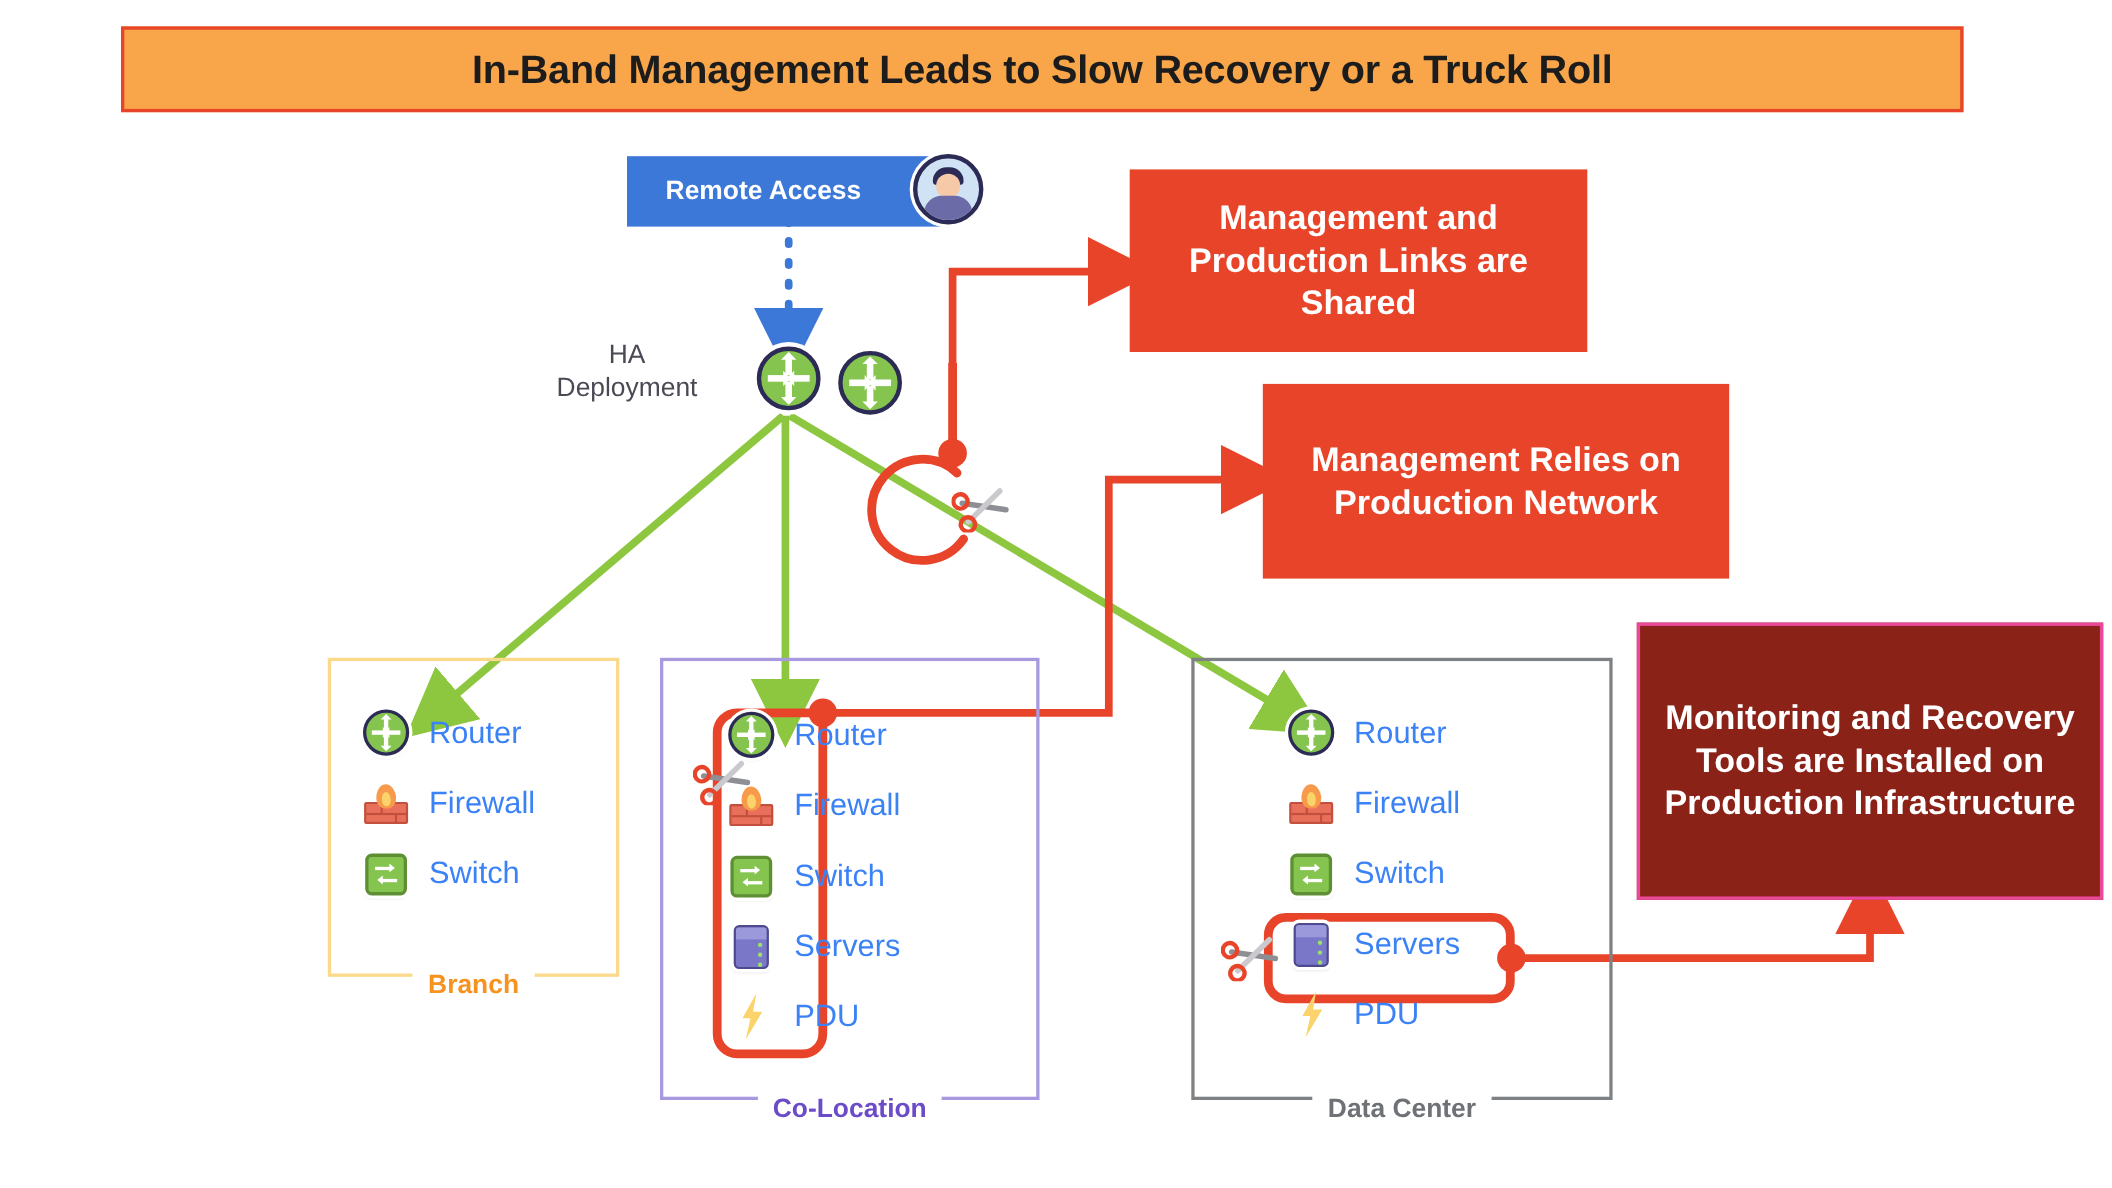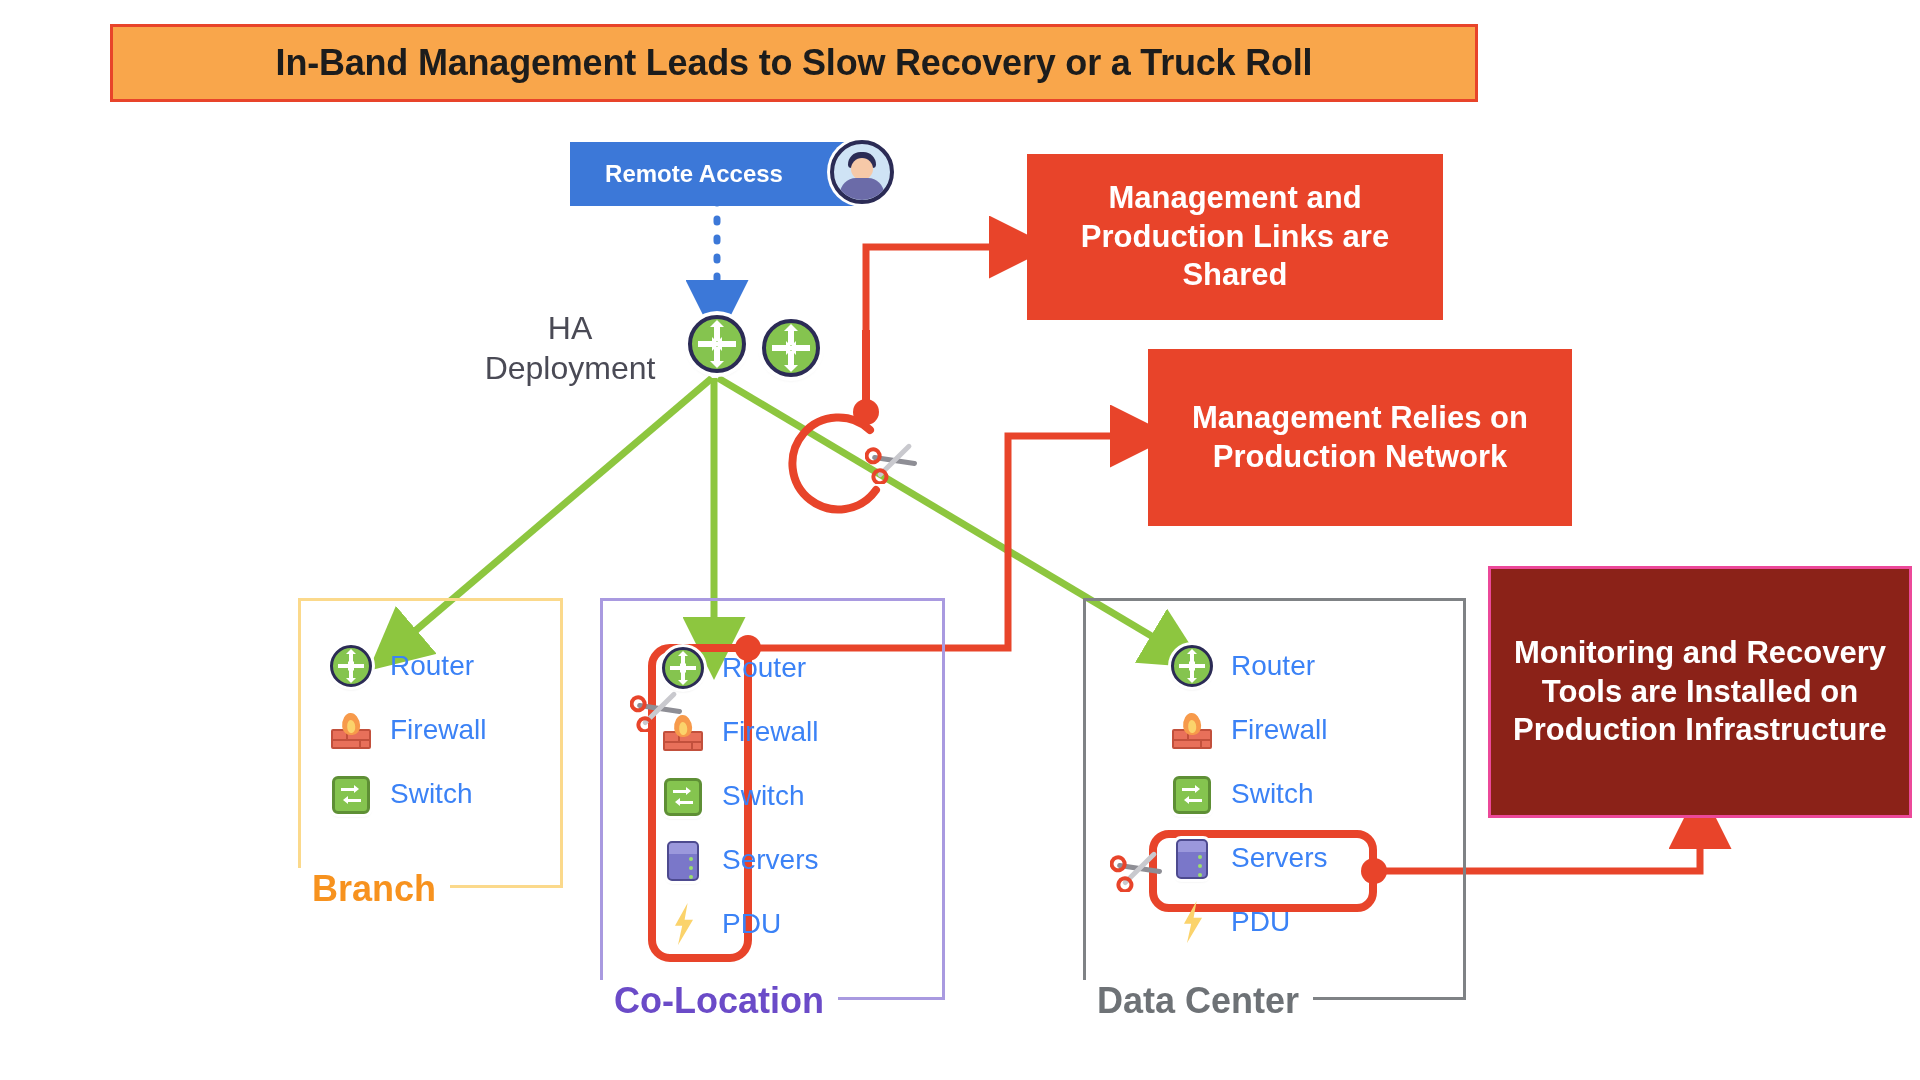--- a/index.html
+++ b/index.html
@@ -7,21 +7,21 @@
     width:1920px;height:1080px;
     background:#ffffff;
     font-family:"Liberation Sans", sans-serif;
     overflow:hidden;
     position:relative;
   }
   .stage{position:absolute;inset:0;}
 
   
   #title-banner{
-    position:absolute;left:110px;top:24px;width:1368px;height:78px;
+    position:absolute;left:110px;top:24px;width:1675px;height:78px;
     background:#F9A64B;border:3px solid #E8442A;
     display:flex;align-items:center;justify-content:center;
     box-sizing:border-box;
   }
   #title-banner .txt{
     font-size:36px;font-weight:bold;color:#1c1c1c;letter-spacing:-0.2px;
     white-space:nowrap;
   }
 
   
@@ -38,21 +38,21 @@
     background:#cfe3f5;border:4px solid #2b2b55;box-shadow:0 0 0 3px #ffffff;
     overflow:hidden;
   }
   #avatar .hair{position:absolute;left:14px;top:8px;width:28px;height:16px;border-radius:14px 14px 4px 4px;background:#2b2b55;}
   #avatar .face{position:absolute;left:17px;top:14px;width:22px;height:22px;border-radius:11px;background:#f6c9a8;}
   #avatar .shirt{position:absolute;left:6px;top:34px;width:44px;height:22px;border-radius:16px 16px 0 0;background:#6b6ba8;}
 
   
   #ha-label{
     position:absolute;left:470px;top:308px;width:200px;
-    text-align:center;font-size:32px;color:#4a4a55;line-height:1.25;
+    text-align:center;font-size:24px;color:#4a4a55;line-height:1.25;
   }
   .router-node{
     position:absolute;width:58px;height:58px;border-radius:50%;
     background:#85C44F;border:4px solid #2b2b55;box-shadow:0 0 0 4px #ffffff,0 2px 4px rgba(0,0,0,.18);
     box-sizing:border-box;
   }
   .router-node .ar{position:absolute;background:#ffffff;}
   .router-node .up{left:22px;top:6px;width:6px;height:16px;}
   .router-node .up:after{content:"";position:absolute;left:-4px;top:-5px;border-left:7px solid transparent;border-right:7px solid transparent;border-bottom:7px solid #fff;}
   .router-node .dn{left:22px;top:28px;width:6px;height:16px;}
@@ -71,22 +71,22 @@
     font-weight:bold;color:#ffffff;line-height:1.25;
   }
   #callout-shared{left:1027px;top:154px;width:416px;height:166px;background:#E8442A;font-size:31px;padding:0 18px;}
   #callout-relies{left:1148px;top:349px;width:424px;height:177px;background:#E8442A;font-size:31px;padding:0 18px;}
   #callout-monitoring{left:1488px;top:566px;width:424px;height:252px;background:#8B2218;border:3px solid #ec4899;font-size:31px;padding:0 18px;}
 
   
   .group-box{position:absolute;box-sizing:border-box;}
   .group-box .frame{position:absolute;inset:0;border:3px solid;box-sizing:border-box;}
   .group-box .legend{
-    position:absolute;bottom:-22px;left:0;right:0;text-align:left;
-    font-size:36px;font-weight:bold;
+    position:absolute;bottom:-22px;left:0;right:0;text-align:center;
+    font-size:24px;font-weight:bold;
   }
   .group-box .legend span{background:#ffffff;padding:0 14px;}
 
   #group-branch{left:298px;top:598px;width:265px;height:290px;}
   #group-branch .frame{border-color:#FBD98B;}
   #group-branch .legend{color:#F7921E;}
 
   #group-colocation{left:600px;top:598px;width:345px;height:402px;}
   #group-colocation .frame{border-color:#A99AE0;}
   #group-colocation .legend{color:#6B4BC8;}

